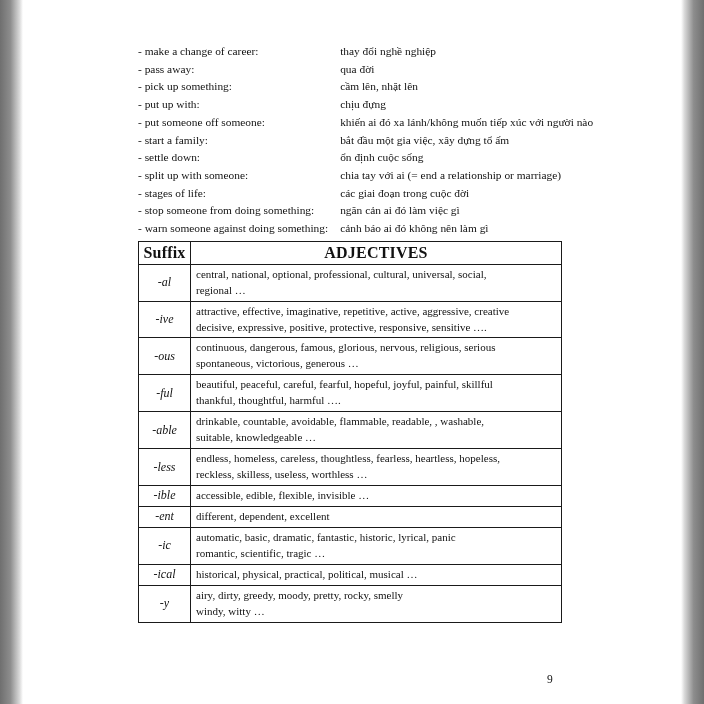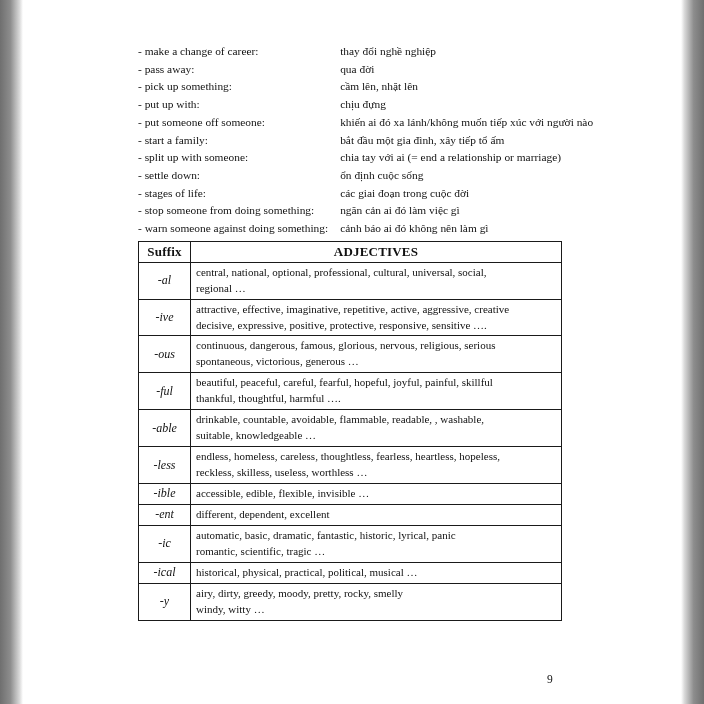--- a/index.html
+++ b/index.html
@@ -93,21 +93,21 @@
     table-layout: fixed;
   }
   .adj-table th, .adj-table td {
     border: 1px solid #1a1a1a;
     padding: 2px 5px;
     vertical-align: middle;
   }
   .adj-table th {
     text-align: center;
     font-weight: bold;
-    font-size: 13px;
+    font-size: 16px;
     padding: 2px 0;
     letter-spacing: 0.2px;
   }
   .adj-table col.c-suffix { width: 52px; }
   .adj-table td.suffix {
     text-align: center;
     font-style: italic;
     font-size: 12px;
   }
   .adj-table td.words {
@@ -152,29 +152,29 @@
             <tr>
               <td class="term">- put up with:</td>
               <td class="meaning">chịu đựng</td>
             </tr>
             <tr>
               <td class="term">- put someone off someone:</td>
               <td class="meaning">khiến ai đó xa lánh/không muốn tiếp xúc với người nào</td>
             </tr>
             <tr>
               <td class="term">- start a family:</td>
-              <td class="meaning">bắt đầu một gia đình, xây tiếp tổ ấm</td>
+              <td class="meaning">bắt đầu một gia việc, xây dựng tổ ấm</td>
+            </tr>
+            <tr>
+              <td class="term">- settle down:</td>
+              <td class="meaning">ổn định cuộc sống</td>
             </tr>
             <tr>
               <td class="term">- split up with someone:</td>
               <td class="meaning">chia tay với ai (= end a relationship or marriage)</td>
-            </tr>
-            <tr>
-              <td class="term">- settle down:</td>
-              <td class="meaning">ổn định cuộc sống</td>
             </tr>
             <tr>
               <td class="term">- stages of life:</td>
               <td class="meaning">các giai đoạn trong cuộc đời</td>
             </tr>
             <tr class="wide">
               <td class="term">- stop someone from doing something:</td>
               <td class="meaning">ngăn cản ai đó làm việc gì</td>
             </tr>
             <tr class="wide">

